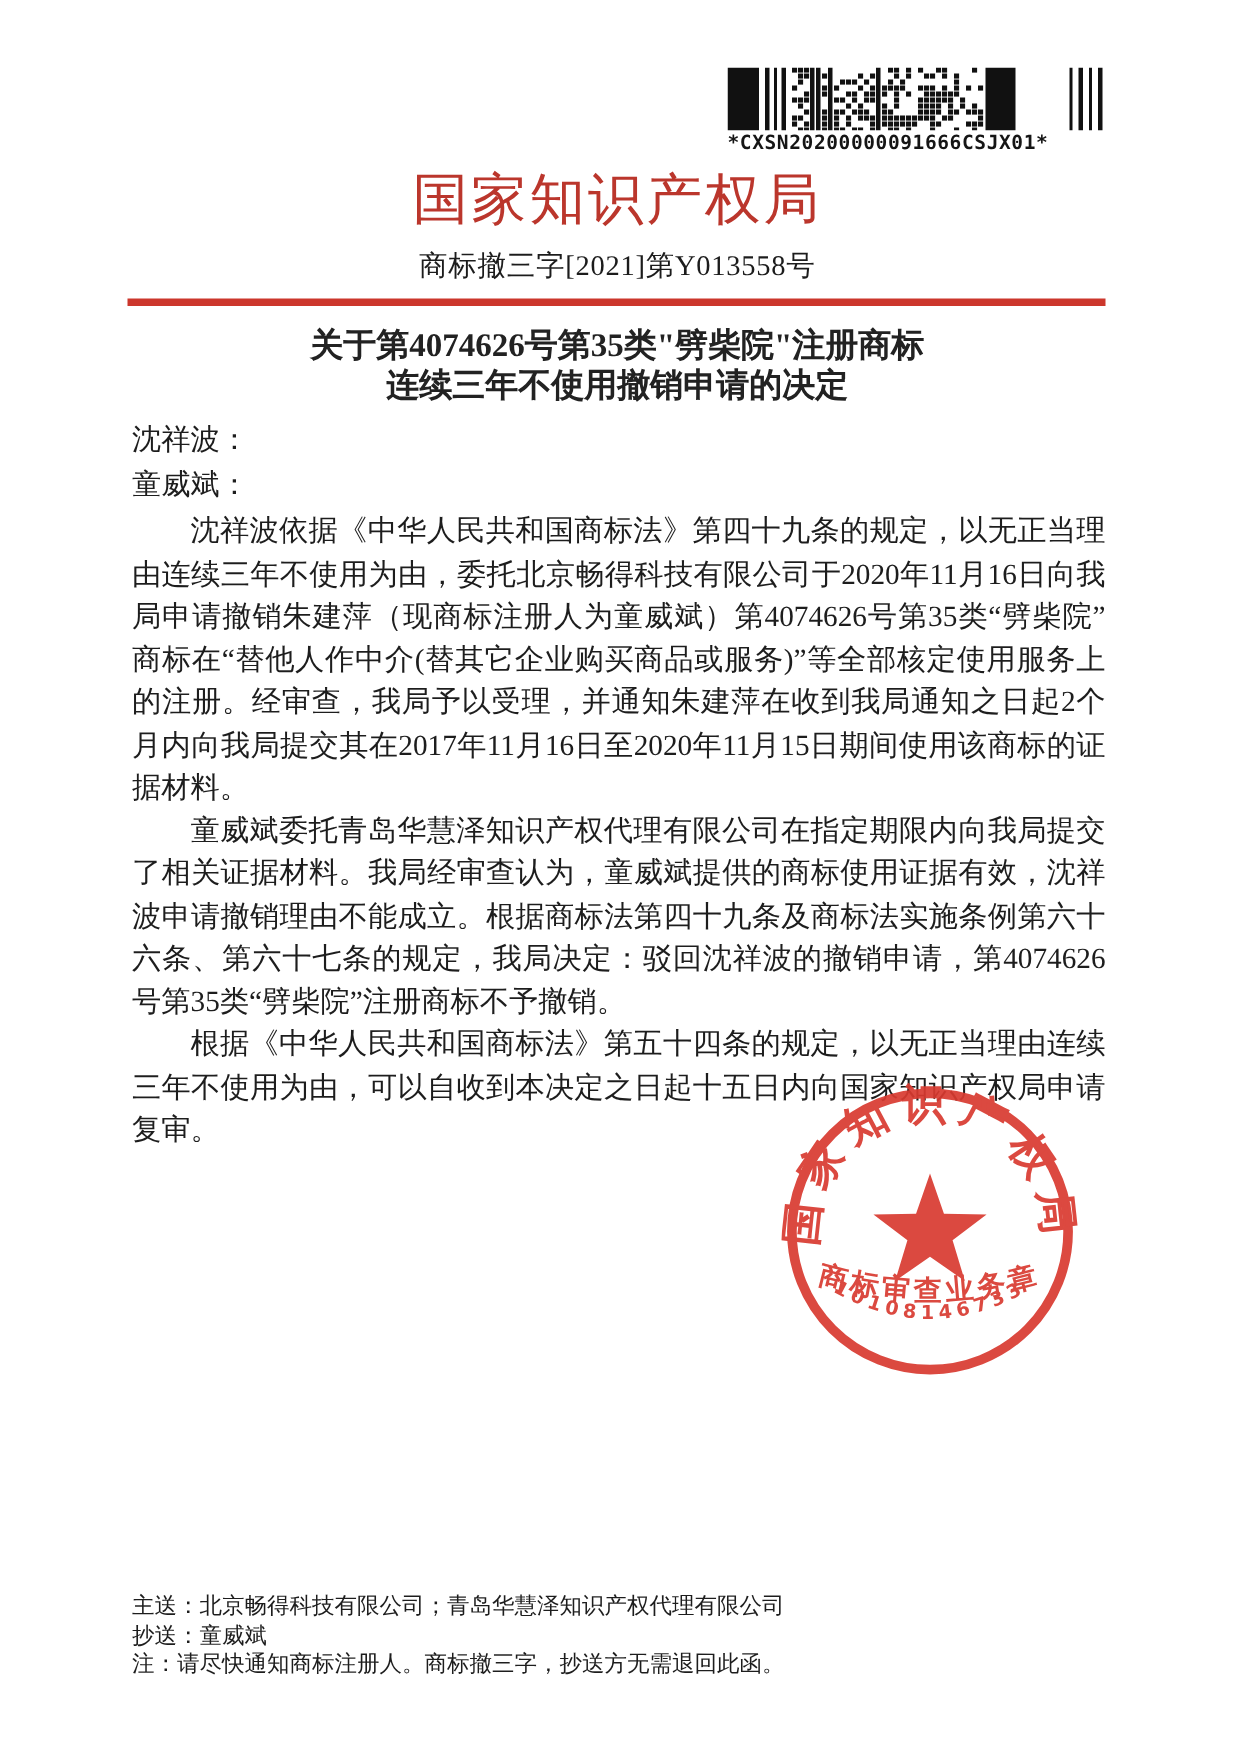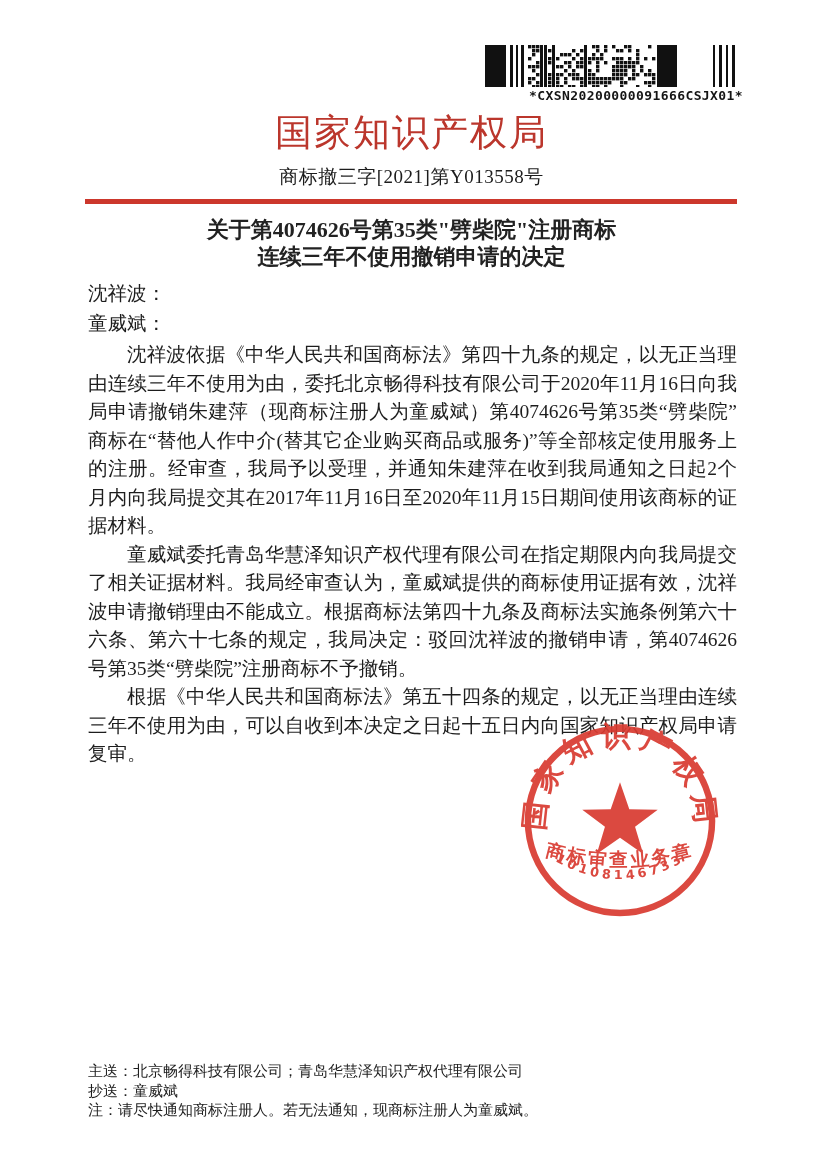--- a/index.html
+++ b/index.html
@@ -1,20 +1,20 @@
 <!DOCTYPE html>
 <html lang="zh" style="--title_red: #bb362c; --rule_red: #cc372c; --seal_red: #d93a30;"><head>
 <meta charset="utf-8">
 <style>
   html,body{margin:0;padding:0;background:#fff;}
   .page{position:relative;width:823px;height:1166px;background:#fff;overflow:hidden;
         font-family:"Liberation Serif","DejaVu Serif",serif;color:#1c1c1c;}
 
   
-  .barcode-wrap{position:absolute;left:485px;top:45px;width:258px;text-align:right;}
+  .barcode-wrap{position:absolute;left:485px;top:45px;width:258px;text-align:left;}
   .barcode-svg{display:block;width:258px;height:42px;}
   .barcode-text{margin-top:1px;font-family:"DejaVu Sans Mono","Liberation Mono",monospace;
                 font-size:13px;font-weight:bold;letter-spacing:.4px;color:#151515;white-space:nowrap;}
 
   
   .agency-title{position:absolute;left:0;top:108px;width:100%;text-align:center;
                 font-size:37px;letter-spacing:2px;color:var(--title_red);font-weight:400;}
   .doc-number{position:absolute;left:0;top:164px;width:100%;text-align:center;
               font-size:19px;letter-spacing:.5px;color:#1c1c1c;}
   .red-rule{position:absolute;left:85px;top:199px;width:652px;height:5px;
@@ -267,16 +267,16 @@
       <text class="seal-serial" fill="currentColor">
         <textPath href="#seal-serial-path" startOffset="50%" text-anchor="middle">1101081467331</textPath>
       </text>
     </svg>
   </div>
 
 
   <div class="footer-block">
     <div>主送：北京畅得科技有限公司；青岛华慧泽知识产权代理有限公司</div>
     <div>抄送：童威斌</div>
-    <div>注：请尽快通知商标注册人。若无法通知，现商标注册人为童威斌。</div>
+    <div>注：请尽快通知商标注册人。商标撤三字，抄送方无需退回此函。</div>
   </div>
 
 </div>
 
 </body></html>

